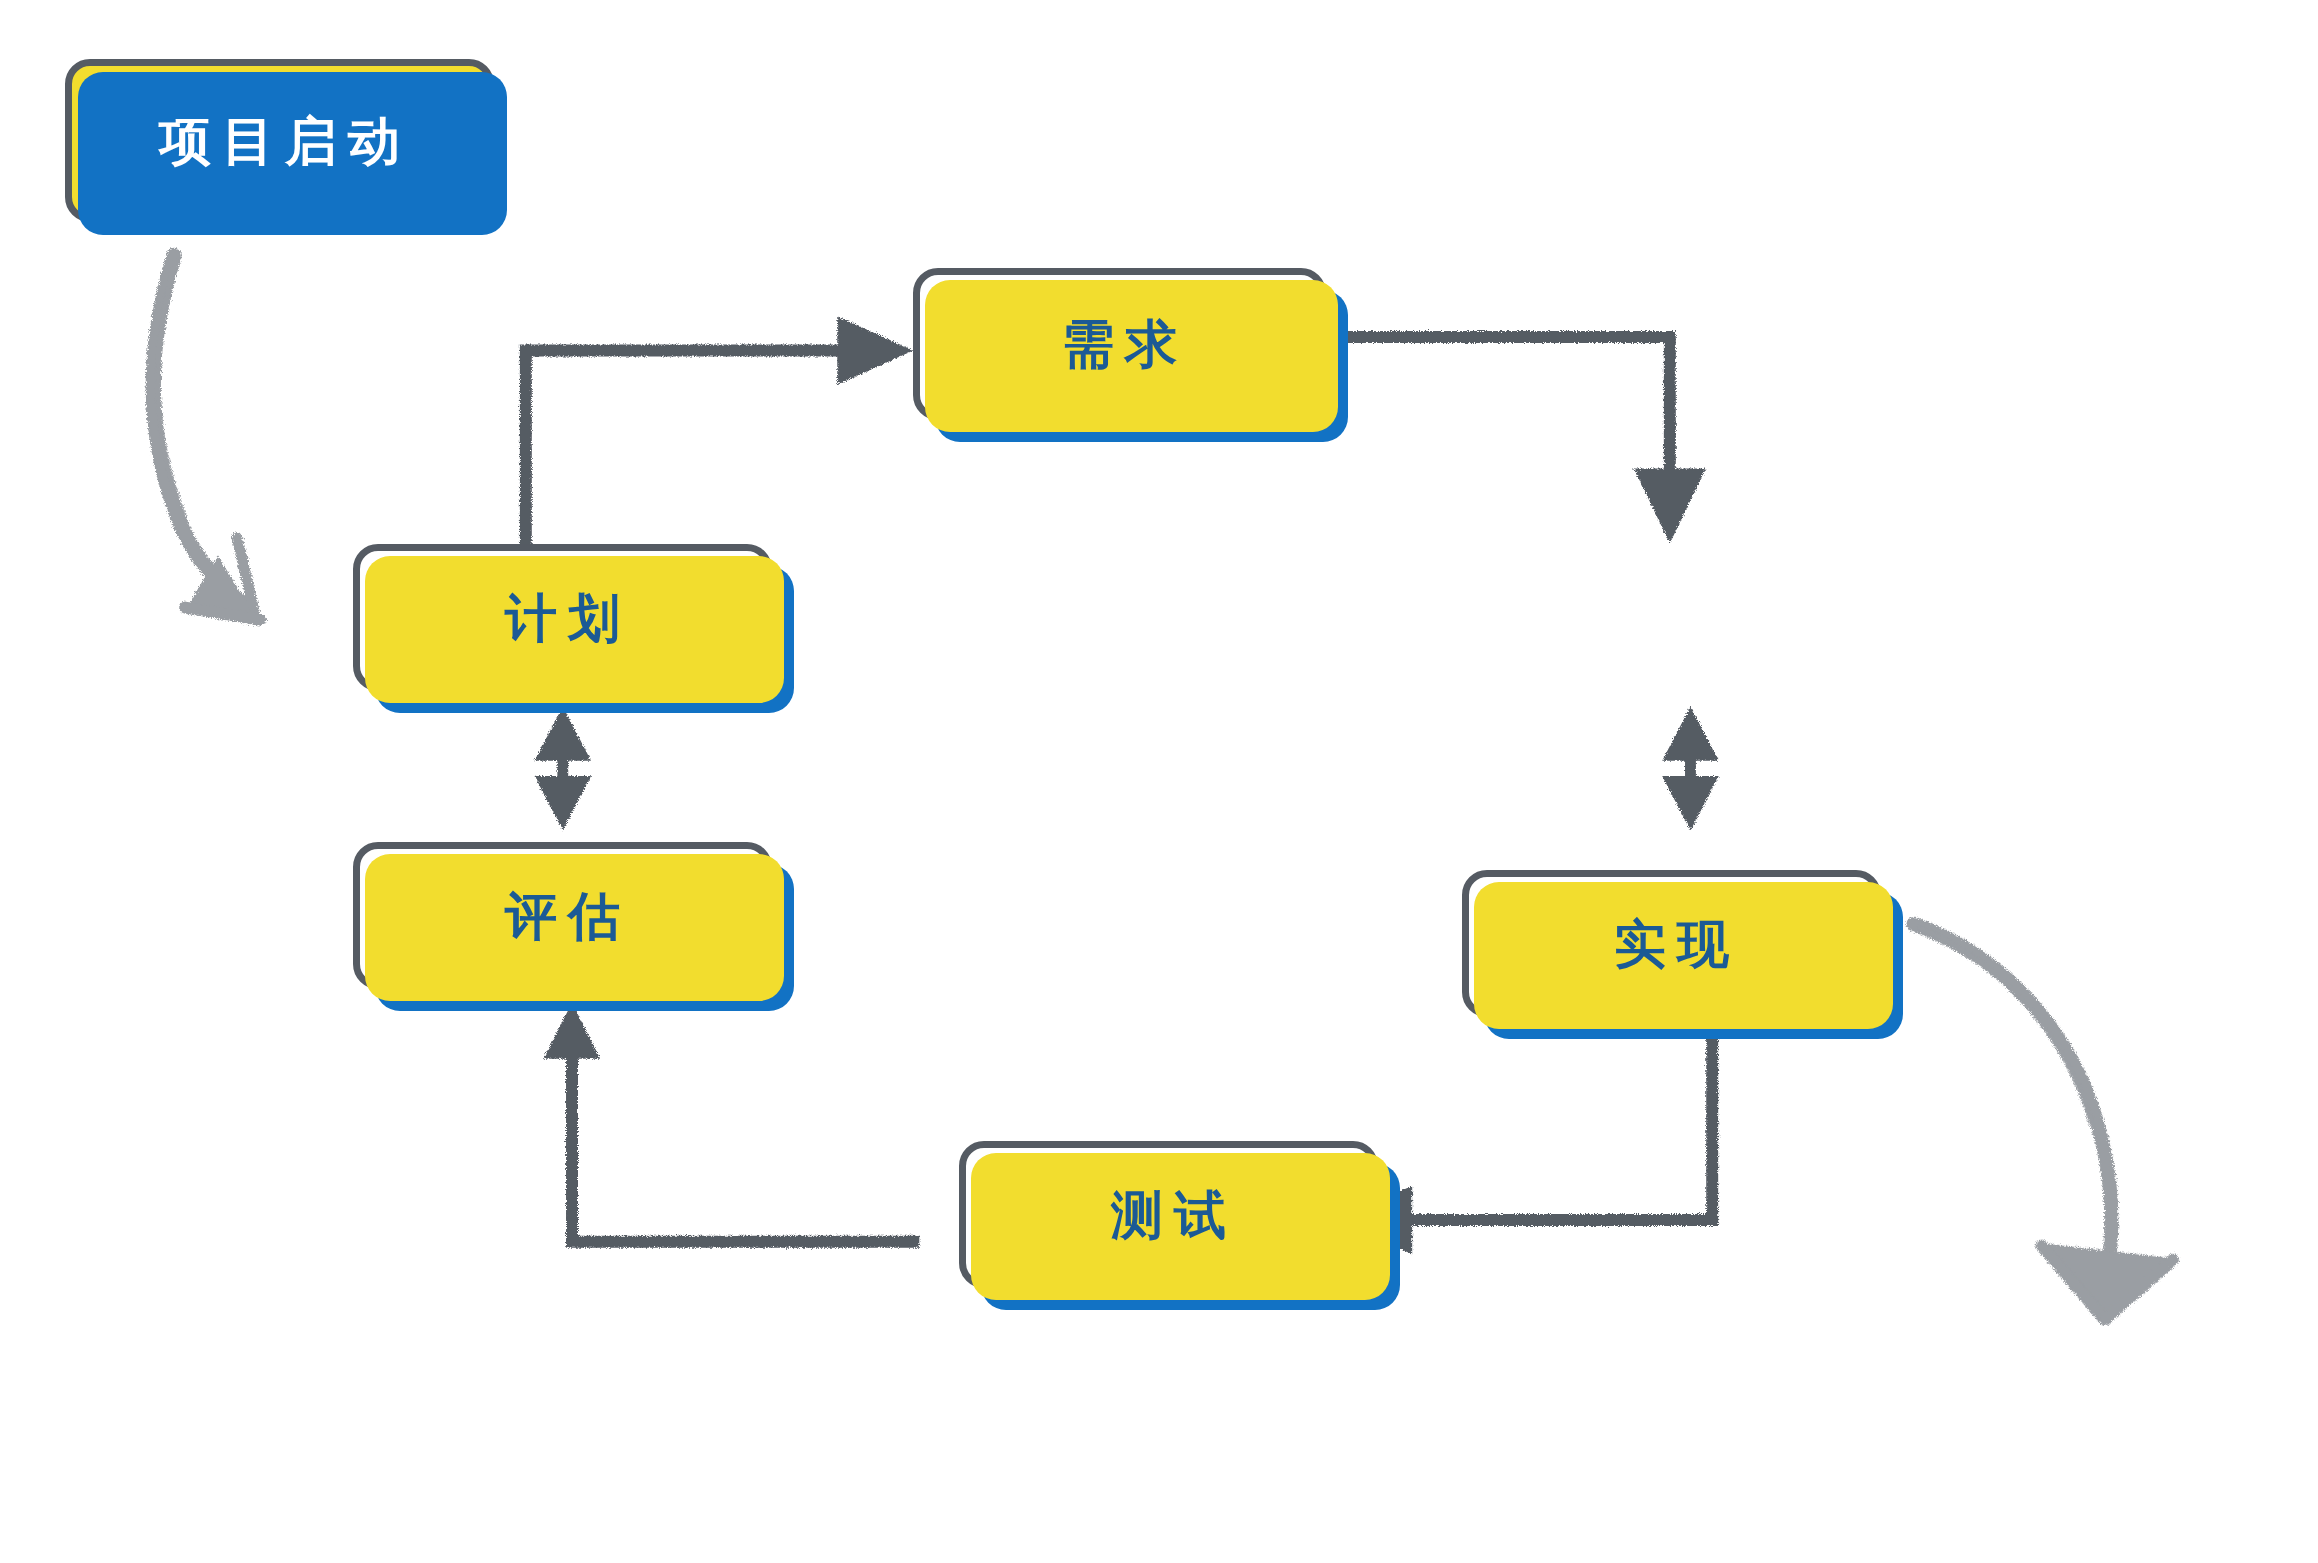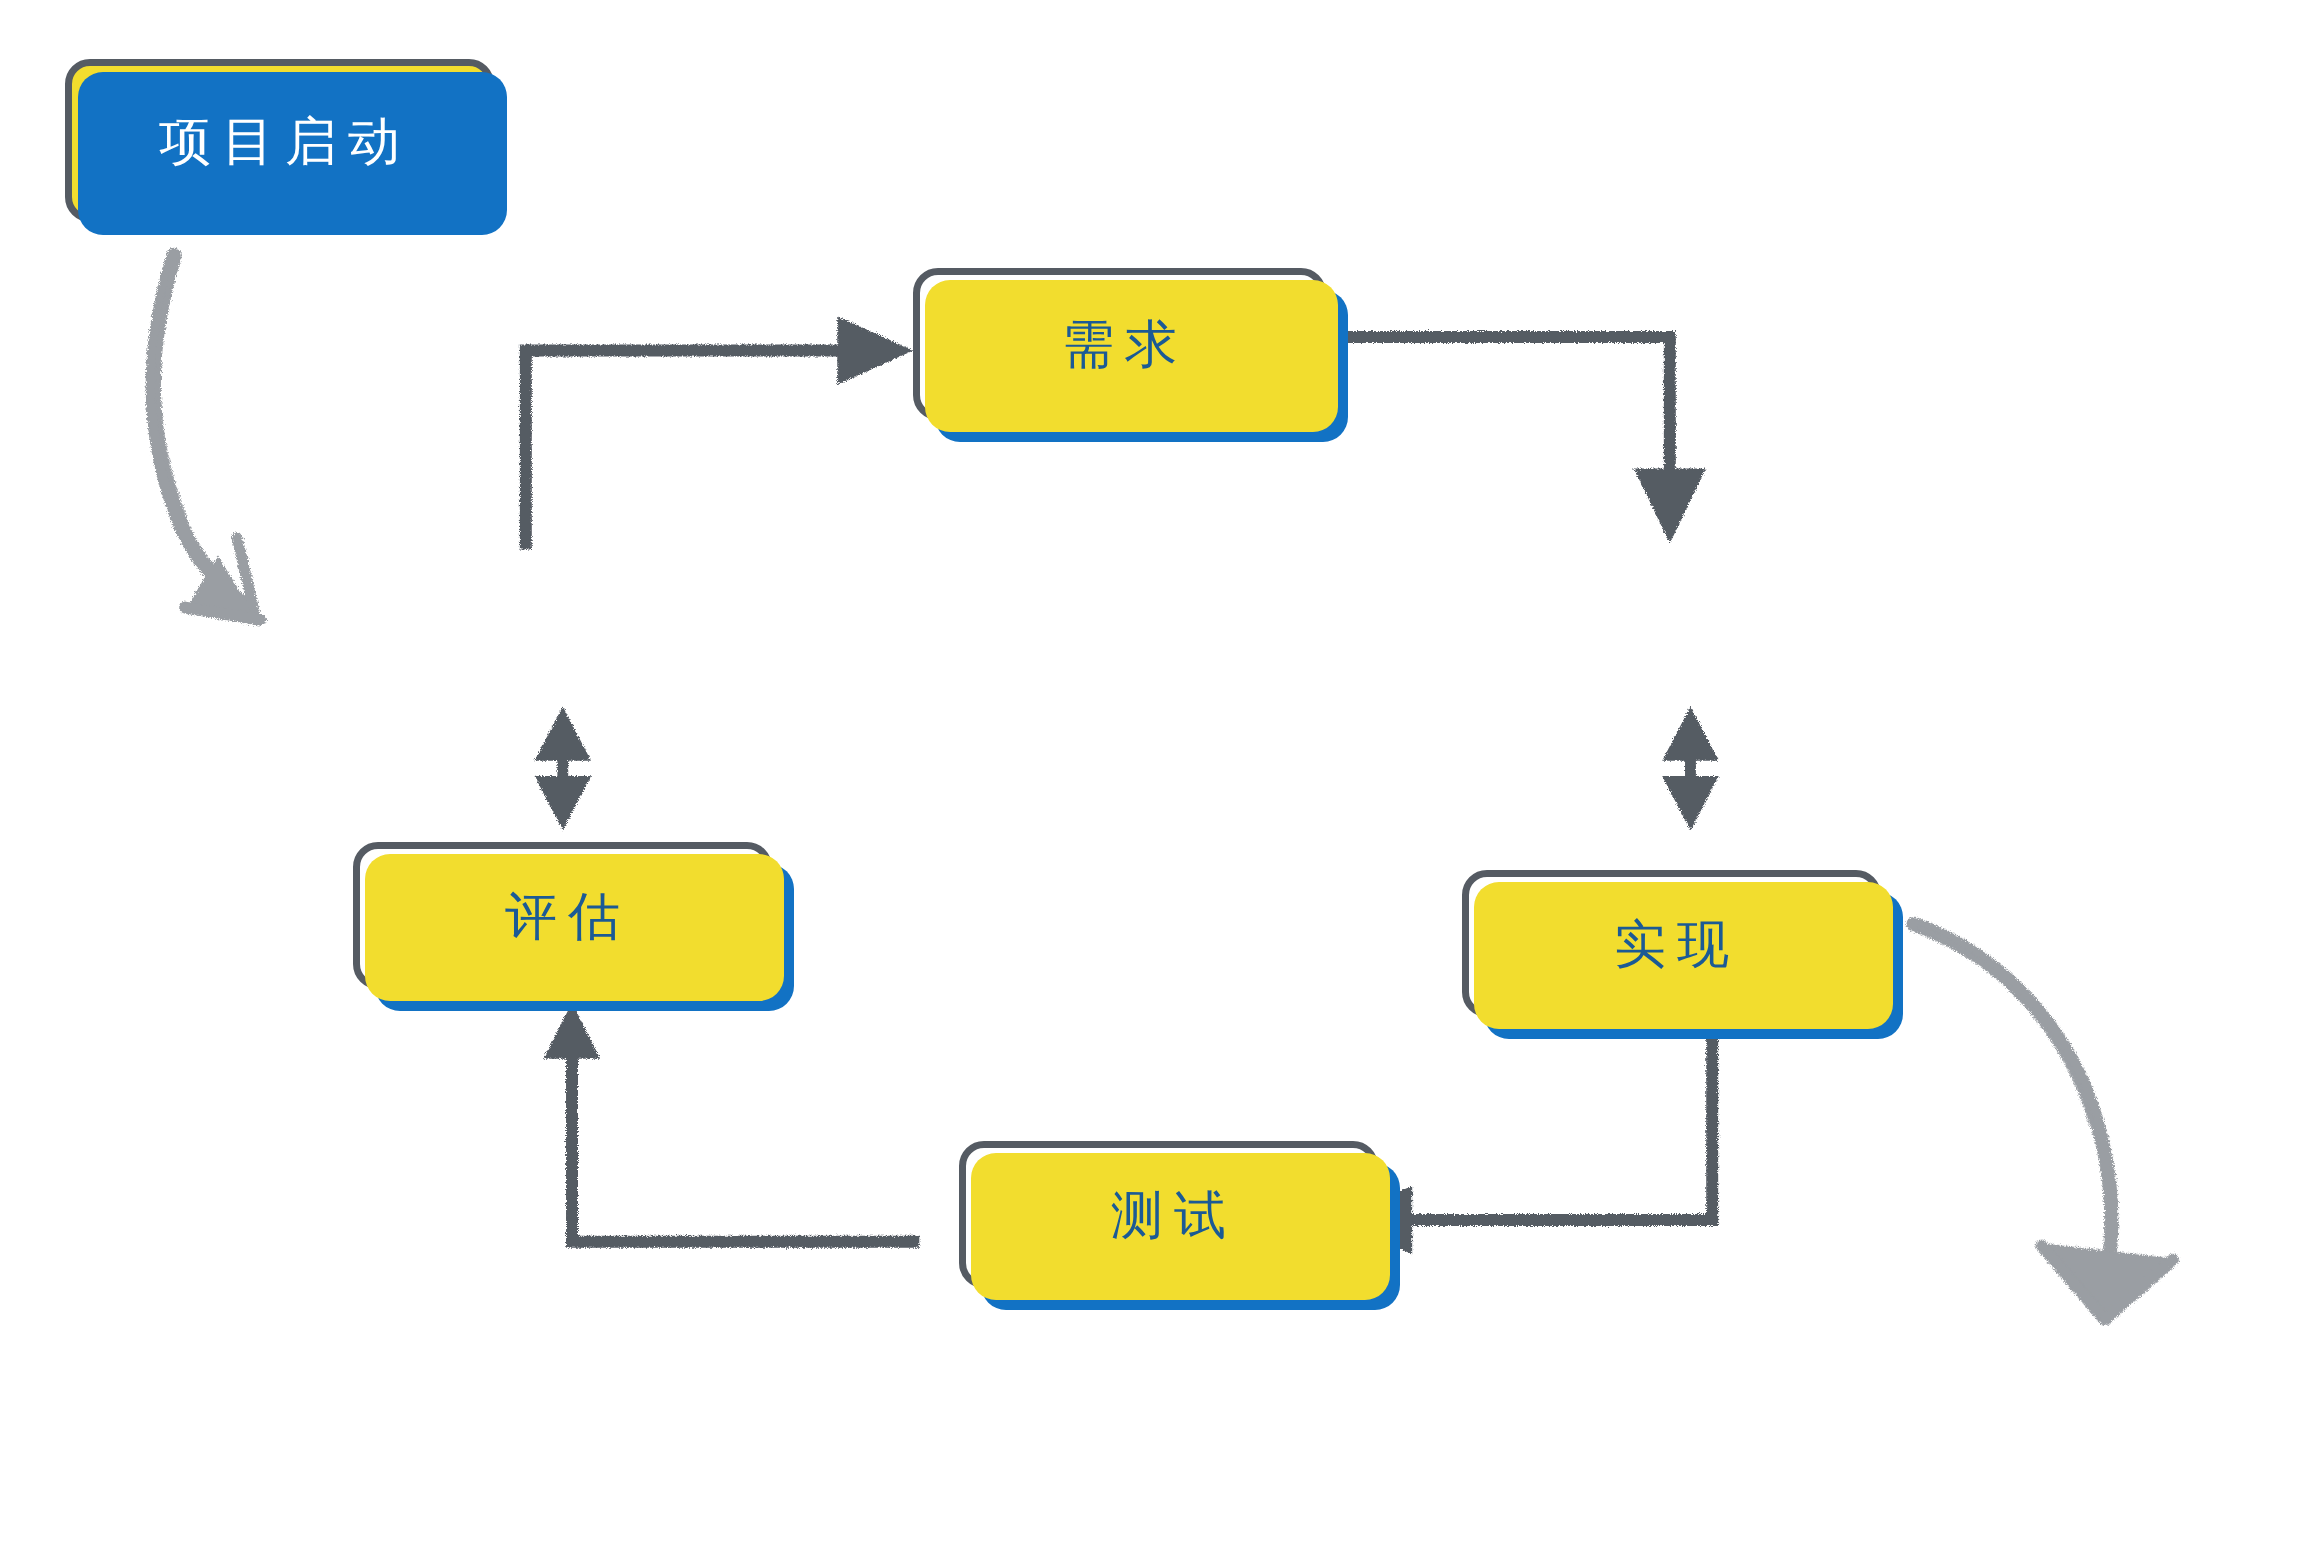--- a/index.html
+++ b/index.html
@@ -56,21 +56,21 @@
     transform: translate(22px, 22px);
     z-index: -2;
   }
   .node-label {
     position: relative;
     z-index: 3;
     color: #1B5A95;
     font-size: 52px;
     letter-spacing: 11px;
     text-indent: 11px;
-    font-weight: 400;
+    font-weight: 700;
     white-space: nowrap;
     line-height: 1;
     text-align: right;
   }
   .node.terminal-start {
     background: #F2DD2E;
   }
   .node.terminal-start .node-label {
     color: #ffffff;
   }
@@ -157,20 +157,25 @@
     <span class="shadow-blue"></span>
     <span class="node-label">项目启动</span>
   </div>
 
   <div class="node" style="left:913px;top:268px;width:413px;height:152px;">
     <span class="shadow-blue"></span>
     <span class="shadow-yellow"></span>
     <span class="node-label">需求</span>
   </div>
 
+  <div class="node" style="left:353px;top:544px;width:419px;height:147px;">
+    <span class="shadow-blue"></span>
+    <span class="shadow-yellow"></span>
+    <span class="node-label">计划</span>
+  </div>
 
 
   <div class="node" style="left:353px;top:842px;width:419px;height:147px;">
     <span class="shadow-blue"></span>
     <span class="shadow-yellow"></span>
     <span class="node-label">评估</span>
   </div>
 
   <div class="node" style="left:1462px;top:870px;width:419px;height:147px;">
     <span class="shadow-blue"></span>

